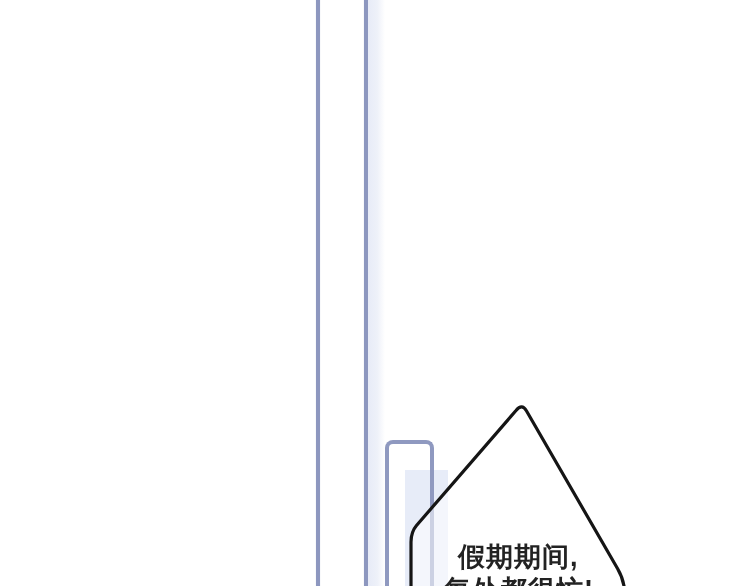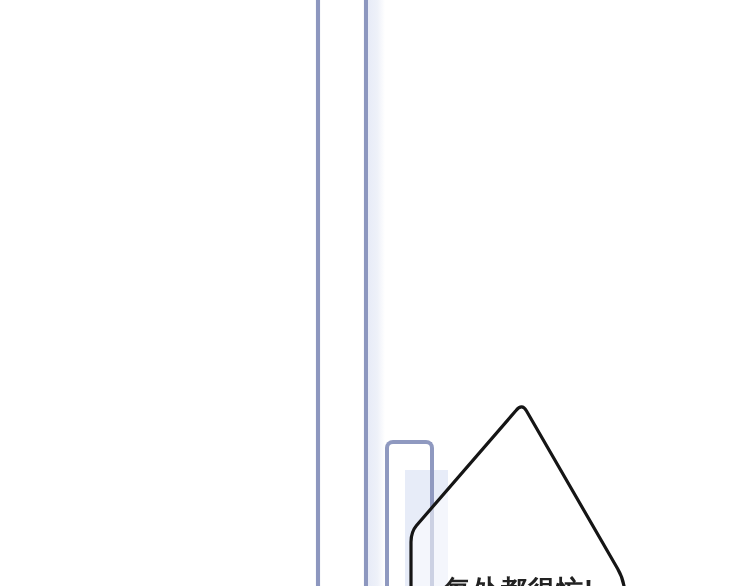--- a/index.html
+++ b/index.html
@@ -102,16 +102,17 @@
              L 411 542
              Q 411 532 416.5 525.5
              L 516 410.5
              Q 522 403.2 526.4 410.8
              L 617.5 568.5
              Q 624 579.5 624.7 592
              Z" fill="rgba(255,255,255,0.55)" stroke="#151515" stroke-width="3.2" stroke-linejoin="round" stroke-linecap="round"></path>
   </svg>
 
   <div class="bubble-text">
+    <div class="bubble-line bubble-line-1">假期期间,</div>
     <div class="bubble-line bubble-line-2">每处都很忙!</div>
   </div>
 
 </div>
 
 </body></html>

